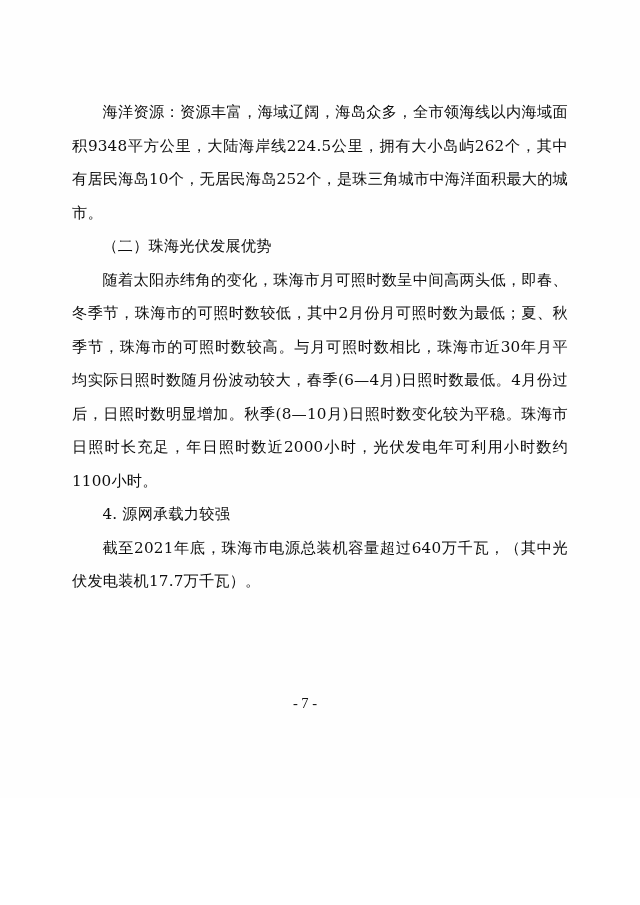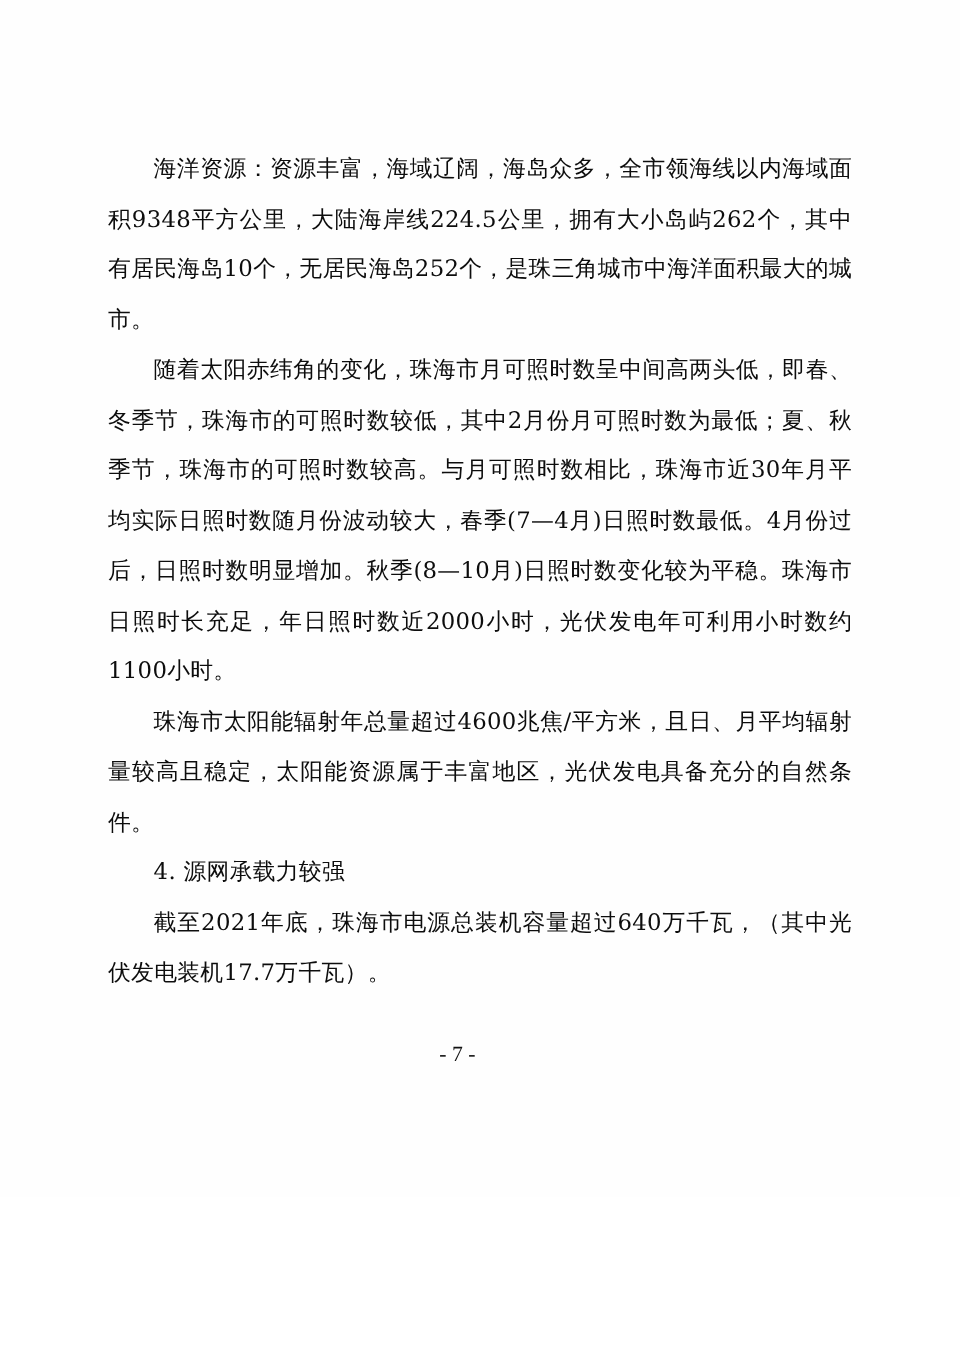--- a/index.html
+++ b/index.html
@@ -50,19 +50,19 @@
   .num {
     font-family: "Liberation Serif", "DejaVu Serif", serif;
   }
 </style>
 </head>
 <body>
 
 <div class="page">
   <div class="body-text">
     <p class="para">海洋资源：资源丰富，海域辽阔，海岛众多，全市领海线以内海域面积9348平方公里，大陆海岸线224.5公里，拥有大小岛屿262个，其中有居民海岛10个，无居民海岛252个，是珠三角城市中海洋面积最大的城市。</p>
-    <p class="para">随着太阳赤纬角的变化，珠海市月可照时数呈中间高两头低，即春、冬季节，珠海市的可照时数较低，其中2月份月可照时数为最低；夏、秋季节，珠海市的可照时数较高。与月可照时数相比，珠海市近30年月平均实际日照时数随月份波动较大，春季(7—4月)日照时数最低。4月份过后，日照时数明显增加。秋季(8—10月)日照时数变化较为平稳。珠海市日照时长充足，年日照时数近2000小时，光伏发电年可利用小时数约1100小时。</p>
-    <p class="para">珠海市太阳能辐射年总量超过4600兆焦/平方米，且日、月平均辐射量较高且稳定，太阳能资源属于丰富地区，光伏发电具备充分的自然条件。</p>
+    <p class="para">（二）珠海光伏发展优势</p>
+    <p class="para">随着太阳赤纬角的变化，珠海市月可照时数呈中间高两头低，即春、冬季节，珠海市的可照时数较低，其中2月份月可照时数为最低；夏、秋季节，珠海市的可照时数较高。与月可照时数相比，珠海市近30年月平均实际日照时数随月份波动较大，春季(6—4月)日照时数最低。4月份过后，日照时数明显增加。秋季(8—10月)日照时数变化较为平稳。珠海市日照时长充足，年日照时数近2000小时，光伏发电年可利用小时数约1100小时。</p>
     <p class="para">4. 源网承载力较强</p>
     <p class="para">截至2021年底，珠海市电源总装机容量超过640万千瓦，（其中光伏发电装机17.7万千瓦）。</p>
   </div>
   <div class="page-number num">- 7 -</div>
 </div>
 
 </body></html>

